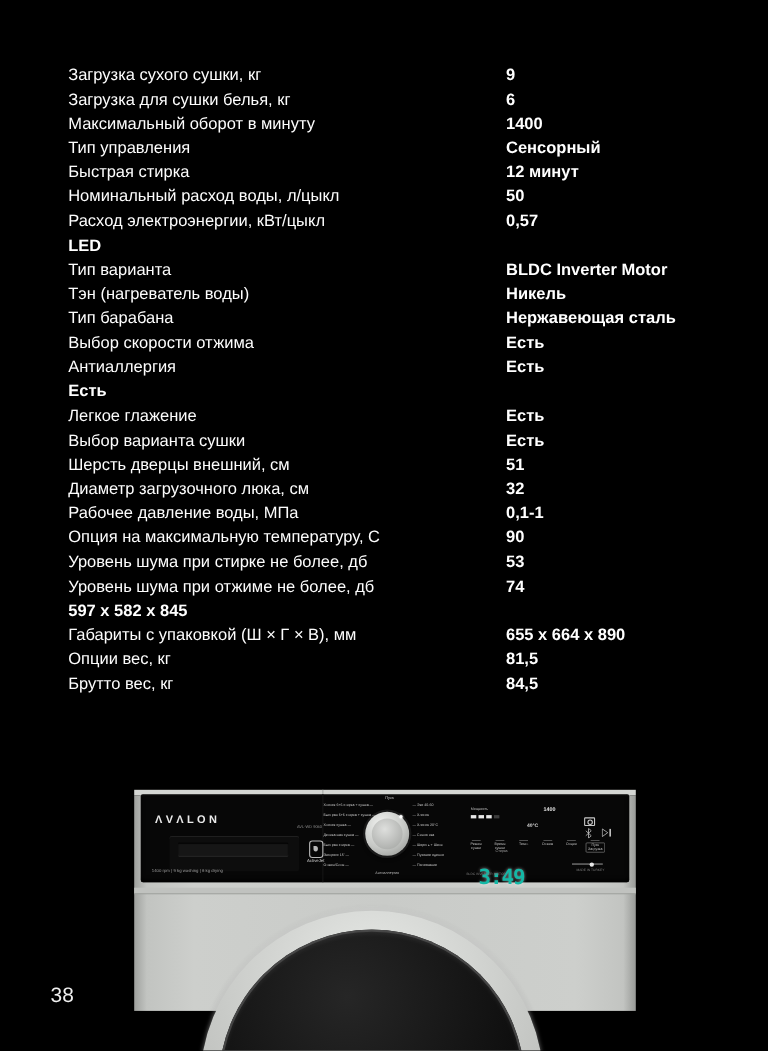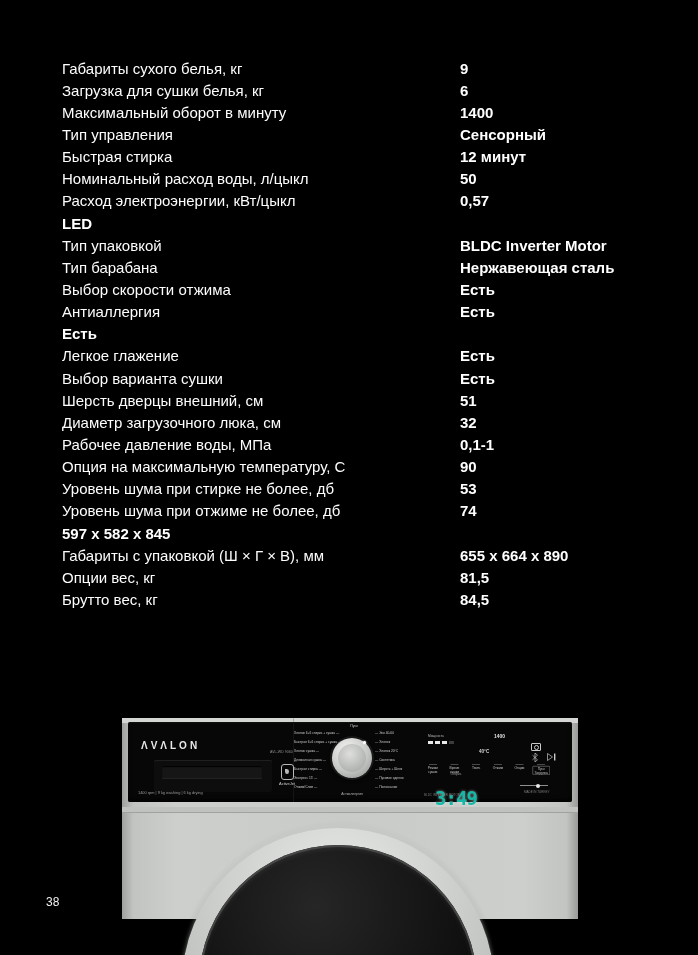--- a/index.html
+++ b/index.html
@@ -6,21 +6,21 @@
   body{
     width:698px;height:955px;background:#000;overflow:hidden;position:relative;
     font-family:"Liberation Sans",sans-serif;color:#fff;
   }
   
   .spec-table{position:absolute;left:62px;top:57px;width:600px;}
   .spec-row{display:flex;height:22.15px;align-items:center;}
   .spec-label{width:398px;font-size:15px;font-weight:400;color:#fdfdfd;white-space:nowrap;}
   .spec-value{font-size:15px;font-weight:700;color:#fff;white-space:nowrap;}
   
-  .page-num{position:absolute;left:46px;top:895px;font-size:12px;color:#f0f0f0;}
+  .page-num{position:absolute;left:46px;top:895px;font-size:19px;color:#f0f0f0;}
   
   .machine{position:absolute;left:122px;top:718px;width:520px;height:201px;}
   .machine-top{position:absolute;left:0;top:0;width:456px;height:5px;background:#d4d6d3;}
   .machine-top .seam-v{position:absolute;left:171px;top:0;width:1px;height:5px;background:#a9aba8;}
   .machine-bodyfill{position:absolute;left:0;top:5px;width:456px;height:196px;
     background:linear-gradient(90deg,#9fa19e 0,#c2c4c1 2.5%,#cdcfcc 12%,#c9cbc8 50%,#cdcfcc 88%,#c2c4c1 97.5%,#999b98 100%);}
   .body-seam{position:absolute;left:0;top:89px;width:456px;height:1px;background:#a0a29f;}
   .body-strip{position:absolute;left:0;top:84px;width:456px;height:5px;background:#c0c2bf;}
   
   .panel{position:absolute;left:6px;top:4px;width:444px;height:80px;background:#070707;
@@ -86,21 +86,21 @@
   .door-glass{position:absolute;left:17px;top:17px;width:278px;height:278px;border-radius:50%;
     background:radial-gradient(circle at 42% 22%,#262626,#0c0c0c 65%);
     box-shadow:inset 0 2px 6px rgba(255,255,255,.12), inset 0 0 0 2px #3a3a3a;}
 </style>
 </head>
 <body>
 
 <div class="spec-table">
 
     <div class="spec-row">
-      <span class="spec-label">Габариты сухого белья, кг</span>
+      <span class="spec-label">Загрузка сухого сушки, кг</span>
       <span class="spec-value">9</span>
     </div>
 
     <div class="spec-row">
       <span class="spec-label">Загрузка для сушки белья, кг</span>
       <span class="spec-value">6</span>
     </div>
 
     <div class="spec-row">
       <span class="spec-label">Максимальный оборот в минуту</span>
@@ -127,24 +127,28 @@
     <div class="spec-row">
       <span class="spec-label">Расход электроэнергии, кВт/цыкл</span>
       <span class="spec-value">0,57</span>
     </div>
 
     <div class="spec-row">
       <span class="spec-value">LED</span>
     </div>
 
     <div class="spec-row">
-      <span class="spec-label">Тип упаковкой</span>
+      <span class="spec-label">Тип варианта</span>
       <span class="spec-value">BLDC Inverter Motor</span>
     </div>
 
+    <div class="spec-row">
+      <span class="spec-label">Тэн (нагреватель воды)</span>
+      <span class="spec-value">Никель</span>
+    </div>
 
     <div class="spec-row">
       <span class="spec-label">Тип барабана</span>
       <span class="spec-value">Нержавеющая сталь</span>
     </div>
 
     <div class="spec-row">
       <span class="spec-label">Выбор скорости отжима</span>
       <span class="spec-value">Есть</span>
     </div>

